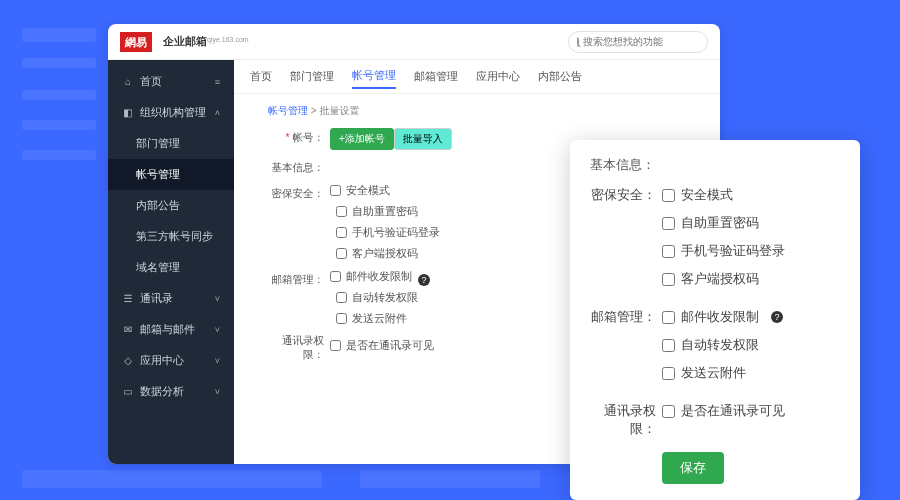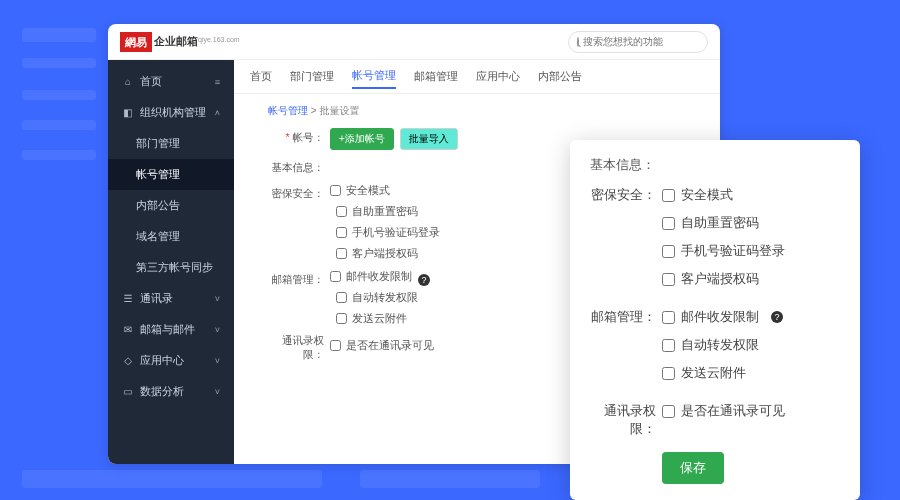--- a/index.html
+++ b/index.html
@@ -1,19 +1,19 @@
 <!DOCTYPE html>
 <html><head>
 <meta charset="utf-8">
 <style>
 *{margin:0;padding:0;box-sizing:border-box;font-family:-apple-system,BlinkMacSystemFont,"Segoe UI","Microsoft YaHei",sans-serif}
 body{width:900px;height:500px;background:#3b68ff;overflow:hidden;position:relative}
 .app-window{position:absolute;left:108px;top:24px;width:612px;height:440px;background:#fff;border-radius:8px;overflow:hidden;box-shadow:0 2px 12px rgba(0,0,0,.15);display:flex;flex-direction:column}
 .topbar{height:36px;display:flex;align-items:center;padding:0 12px;justify-content:space-between;border-bottom:1px solid #f0f0f0}
-.brand{display:flex;align-items:center;gap:2px}
+.brand{display:flex;align-items:center;gap:11px}
 .brand-logo{display:inline-block;width:32px;height:20px;background:#d61f1f;border:1px solid #d61f1f;color:#fff;font-size:11px;font-weight:700;text-align:center;line-height:18px}
 .brand-text{display:flex;flex-direction:row;line-height:1}
 .brand-cn{font-size:11px;font-weight:600;color:#333}
 .brand-en{font-size:7px;color:#999}
 .search{width:140px;height:22px;border:1px solid #e0e0e0;border-radius:12px;display:flex;align-items:center;padding:0 8px;gap:4px}
 .search-ico{width:10px;height:10px;border:1.2px solid #999;border-radius:50%;position:relative}
 .search-ico:after{content:"";position:absolute;width:4px;height:1.2px;background:#999;right:-3px;bottom:-1px;transform:rotate(45deg)}
 .search input{border:none;outline:none;font-size:10px;flex:1;color:#666;background:transparent}
 .body{flex:1;display:flex;overflow:hidden}
 .sidebar{width:126px;background:#1f2937;color:#cbd5e1;font-size:11px;overflow-y:auto;padding:6px 0}
@@ -26,21 +26,21 @@
 .main{flex:1;display:flex;flex-direction:column;overflow:hidden}
 .tabs{height:34px;display:flex;align-items:center;gap:18px;padding:0 16px;border-bottom:1px solid #eee;font-size:11px;color:#555}
 .tab{padding:4px 0;cursor:pointer}
 .tab.active{color:#3b68ff;border-bottom:2px solid #3b68ff;font-weight:500}
 .content{flex:1;overflow-y:auto;padding:10px 34px;font-size:11px;color:#555}
 .crumb{color:#888;font-size:10px;margin-bottom:10px}
 .crumb .cur{color:#3b68ff}
 .row{display:flex;align-items:flex-start;margin-bottom:8px}
 .lbl{width:62px;text-align:right;padding-right:6px;padding-top:3px;font-size:10.5px}
 .req:before{content:"* ";color:#e53e3e}
-.btns{display:flex;gap:6px}
+.btns{display:flex;gap:0}
 .btn{padding:3px 8px;border-radius:3px;font-size:10px;border:1px solid #d0d0d0;background:#5eead4;cursor:pointer}
 .btn.primary{background:#2fa84f;color:#fff;border-color:#2fa84f}
 .info-box{margin:8px 0 12px 68px;border:1px solid #e8e8e8;border-radius:4px;padding:12px 16px;position:relative;display:flex;align-items:center;gap:14px;width:260px}
 .step-num{font-size:32px;font-weight:800;color:#e8edf5;position:absolute;left:12px;top:50%;transform:translateY(-50%)}
 .step-label{position:absolute;left:16px;top:8px;font-size:7px;color:#b8c0d0;letter-spacing:.5px}
 .info-body{margin-left:30px}
 .info-text{font-size:10px;color:#666;margin-bottom:6px}
 .cb-row{display:flex;align-items:center;gap:5px;margin-bottom:6px}
 .cb-row input[type=checkbox]{width:11px;height:11px}
 .sec-lbl{width:62px;text-align:right;padding-right:6px;font-size:10.5px}
@@ -113,26 +113,26 @@
             <span>帐号管理</span>
           </span>
         </div>
         <div class="nav-item sub">
           <span class="label">
             <span>内部公告</span>
           </span>
         </div>
         <div class="nav-item sub">
           <span class="label">
+            <span>第三方帐号同步</span>
+          </span>
+        </div>
+        <div class="nav-item sub">
+          <span class="label">
             <span>域名管理</span>
-          </span>
-        </div>
-        <div class="nav-item sub">
-          <span class="label">
-            <span>第三方帐号同步</span>
           </span>
         </div>
         <div class="nav-item">
           <span class="label">
             <span class="nav-ico">☰</span>
             <span>通讯录</span>
           </span>
           <span class="chev">˅</span>
         </div>
         <div class="nav-item">

